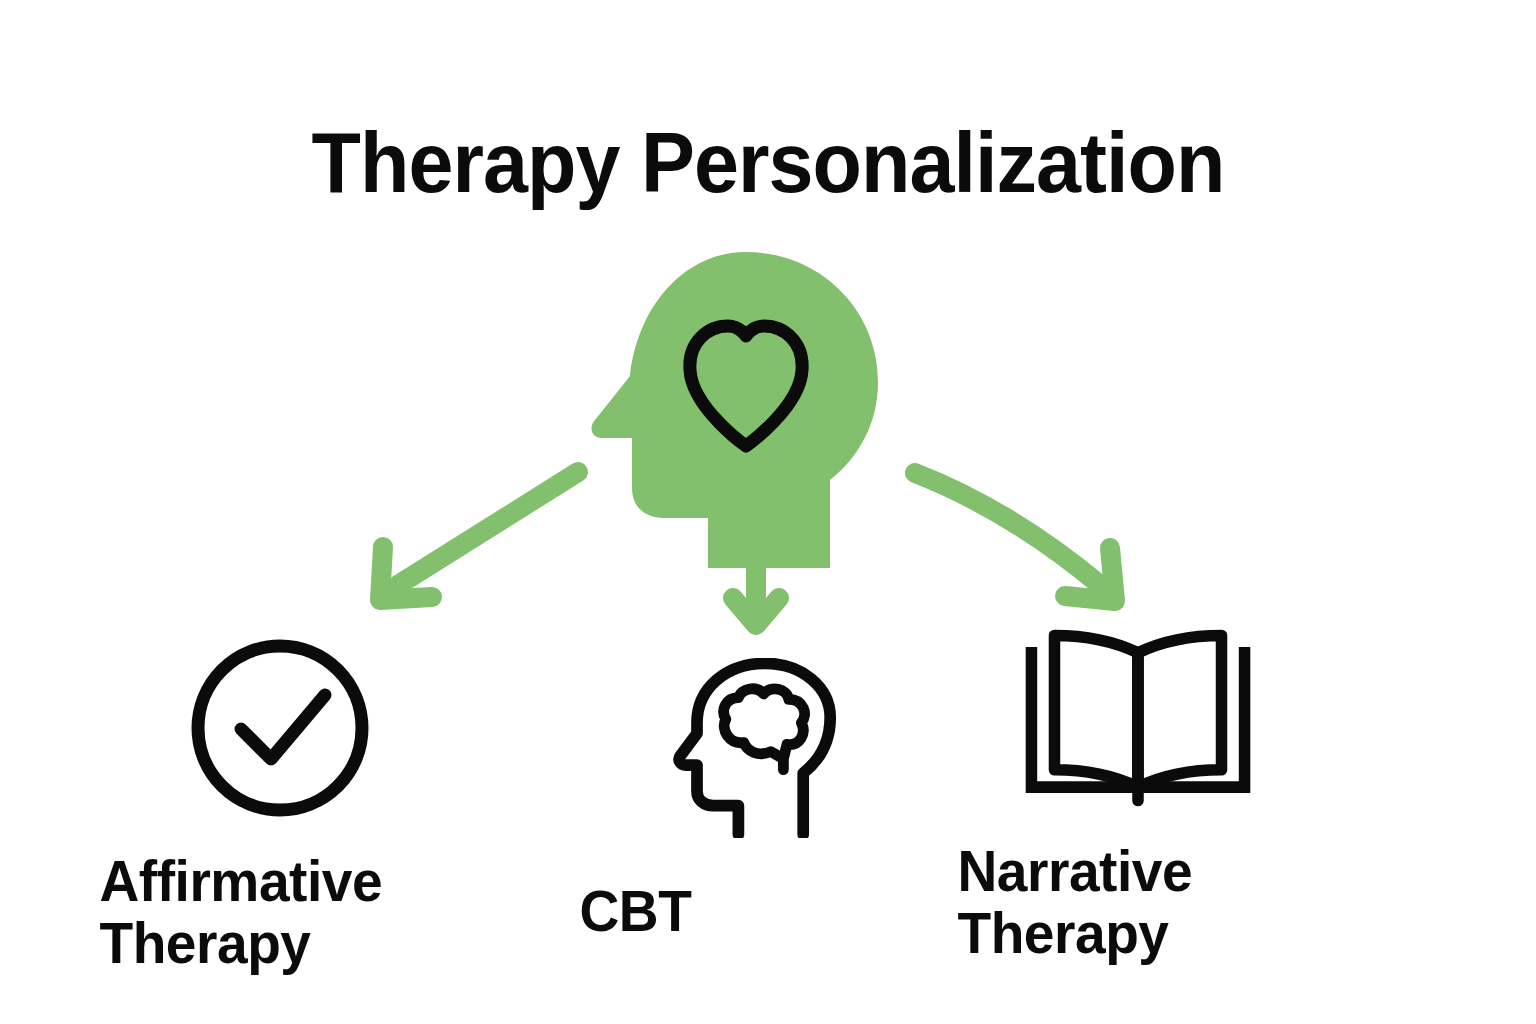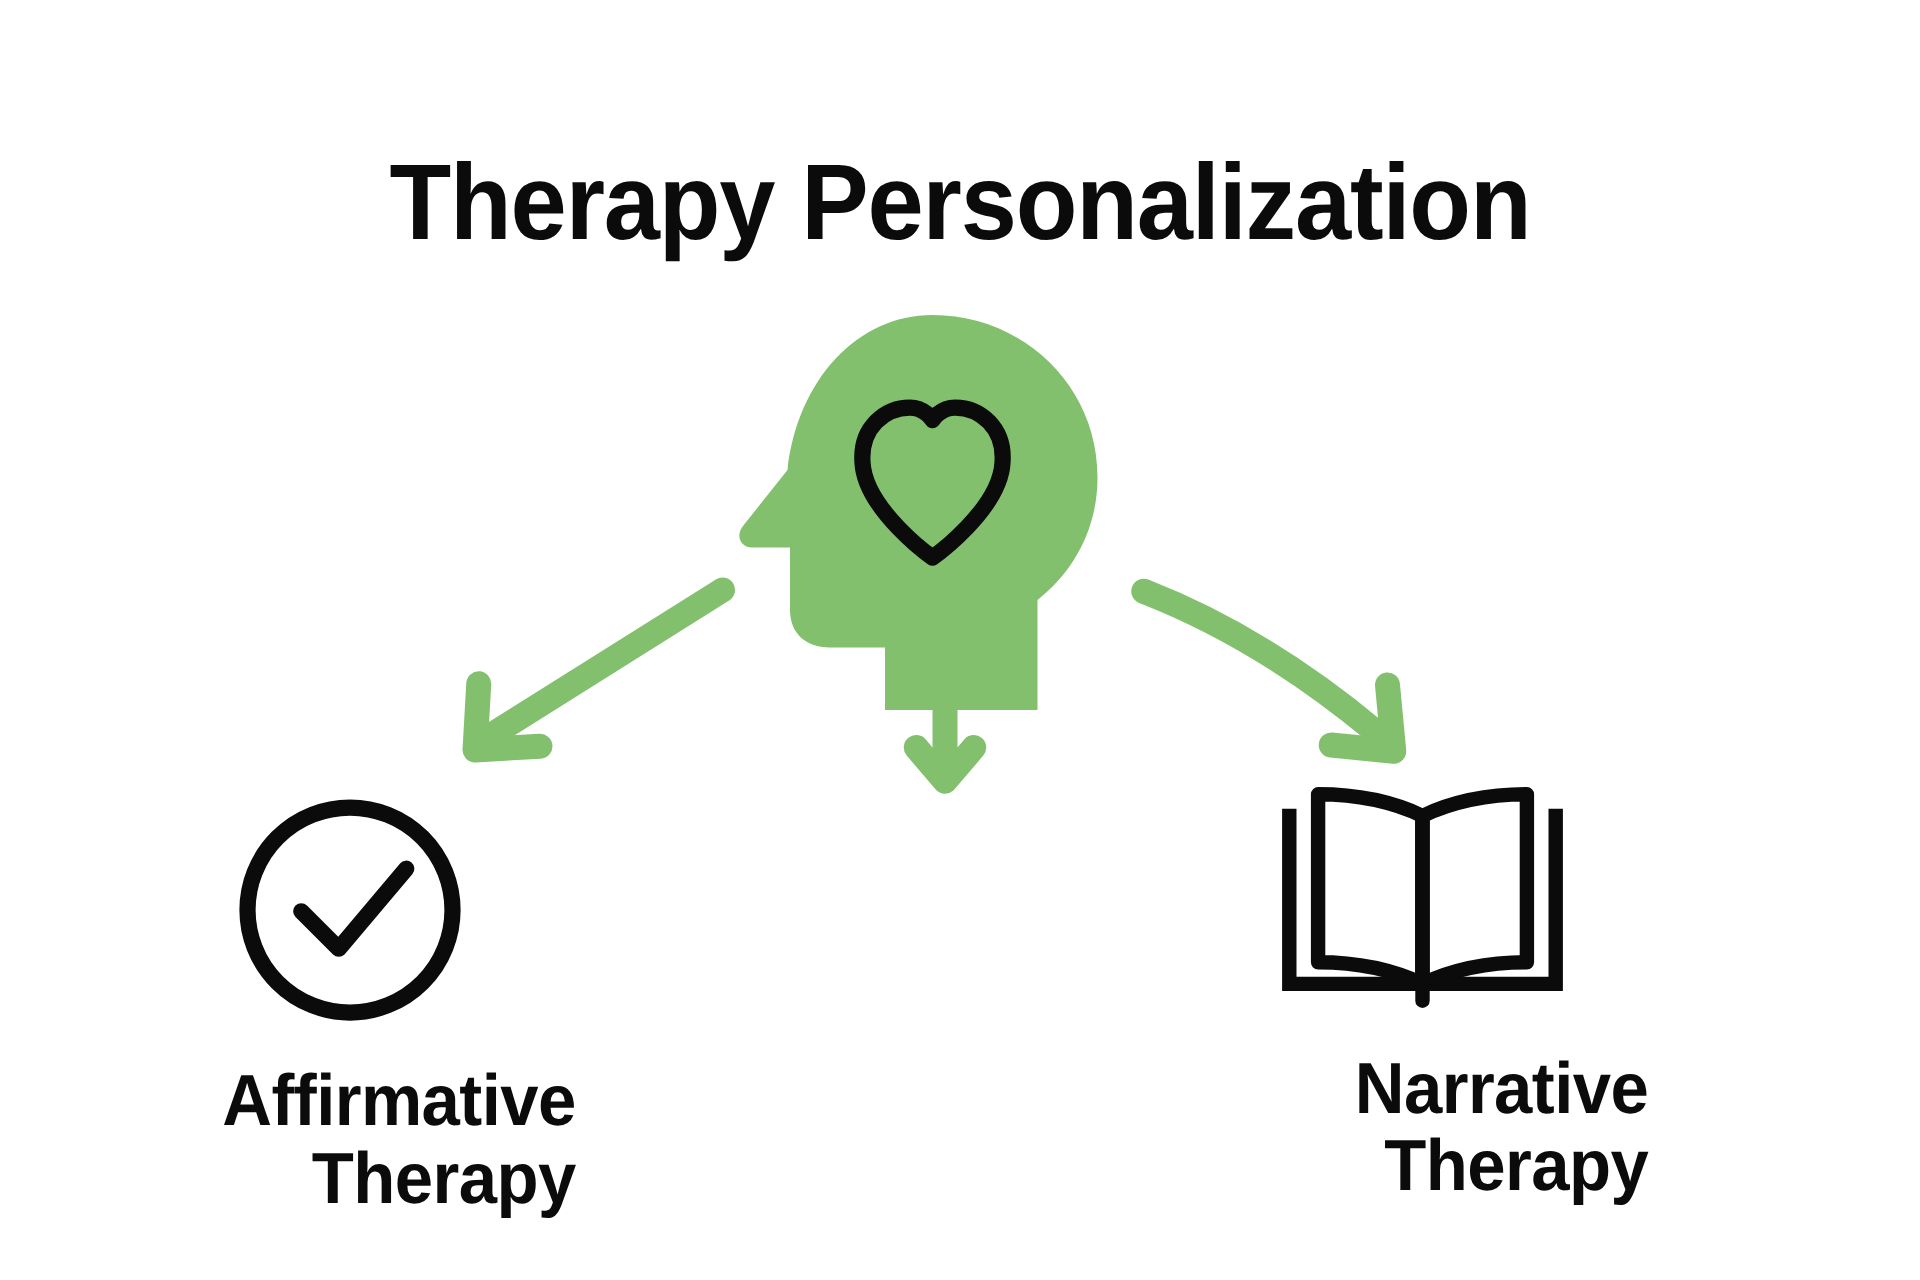--- a/index.html
+++ b/index.html
@@ -52,21 +52,21 @@
     left: 0;
     top: 0;
     width: 1536px;
     height: 1024px;
     pointer-events: none;
   }
   
   .branch {
     position: absolute;
     width: 380px;
-    text-align: right;
+    text-align: left;
   }
   .branch.left  { left: 90px;  top: 588px; }
   .branch.mid   { left: 570px; top: 608px; }
   .branch.right { left: 948px; top: 578px; }
 
   .branch-icon {
     height: 200px;
     display: flex;
     align-items: center;
     justify-content: center;
@@ -147,20 +147,55 @@
         <circle cx="95" cy="95" r="82" fill="none" stroke="#0b0b0b" stroke-width="13"></circle>
         <path d="M56 96 L86 126 L140 62" fill="none" stroke="#0b0b0b" stroke-width="13" stroke-linecap="round" stroke-linejoin="round"></path>
       </svg>
     </div>
     <div class="branch-label">
       <div>Affirmative</div>
       <div>Therapy</div>
     </div>
   </div>
 
+  <div class="branch mid">
+    <div class="branch-icon">
+      <svg viewBox="0 0 200 200" width="180" height="180" aria-hidden="true">
+
+        <path d="M148 196 L148 128
+                 C 168 112 178 90 178 66
+                 C 178 32 146 6 106 6
+                 C 62 6 30 34 30 72
+                 L 30 84
+                 L 12 108
+                 C 8 113 11 119 18 119
+                 L 30 119
+                 L 30 148
+                 C 30 158 38 164 48 164
+                 L 76 164
+                 L 76 196" fill="none" stroke="#0b0b0b" stroke-width="13" stroke-linecap="round" stroke-linejoin="round"></path>
+
+        <path d="M126 112
+                 L126 124
+                 M62 68
+                 C 56 58 62 44 76 44
+                 C 80 34 96 30 104 40
+                 C 112 30 130 34 132 46
+                 C 148 46 154 62 146 72
+                 C 152 84 144 98 130 96
+                 L 126 112
+                 L 112 104
+                 C 98 110 86 104 82 94
+                 C 66 96 56 80 62 68 Z" fill="none" stroke="#0b0b0b" stroke-width="12" stroke-linecap="round" stroke-linejoin="round"></path>
+      </svg>
+    </div>
+    <div class="branch-label">
+      <div>CBT</div>
+    </div>
+  </div>
 
   <div class="branch right">
     <div class="branch-icon">
       <svg viewBox="0 0 250 200" width="240" height="192" aria-hidden="true">
 
         <path d="M14 32 L14 172 L125 172 L236 172 L236 32" fill="none" stroke="#0b0b0b" stroke-width="12" stroke-linecap="square" stroke-linejoin="miter"></path>
 
         <path d="M38 14 L38 154
                  C 74 154 104 162 125 172
                  L 125 32

